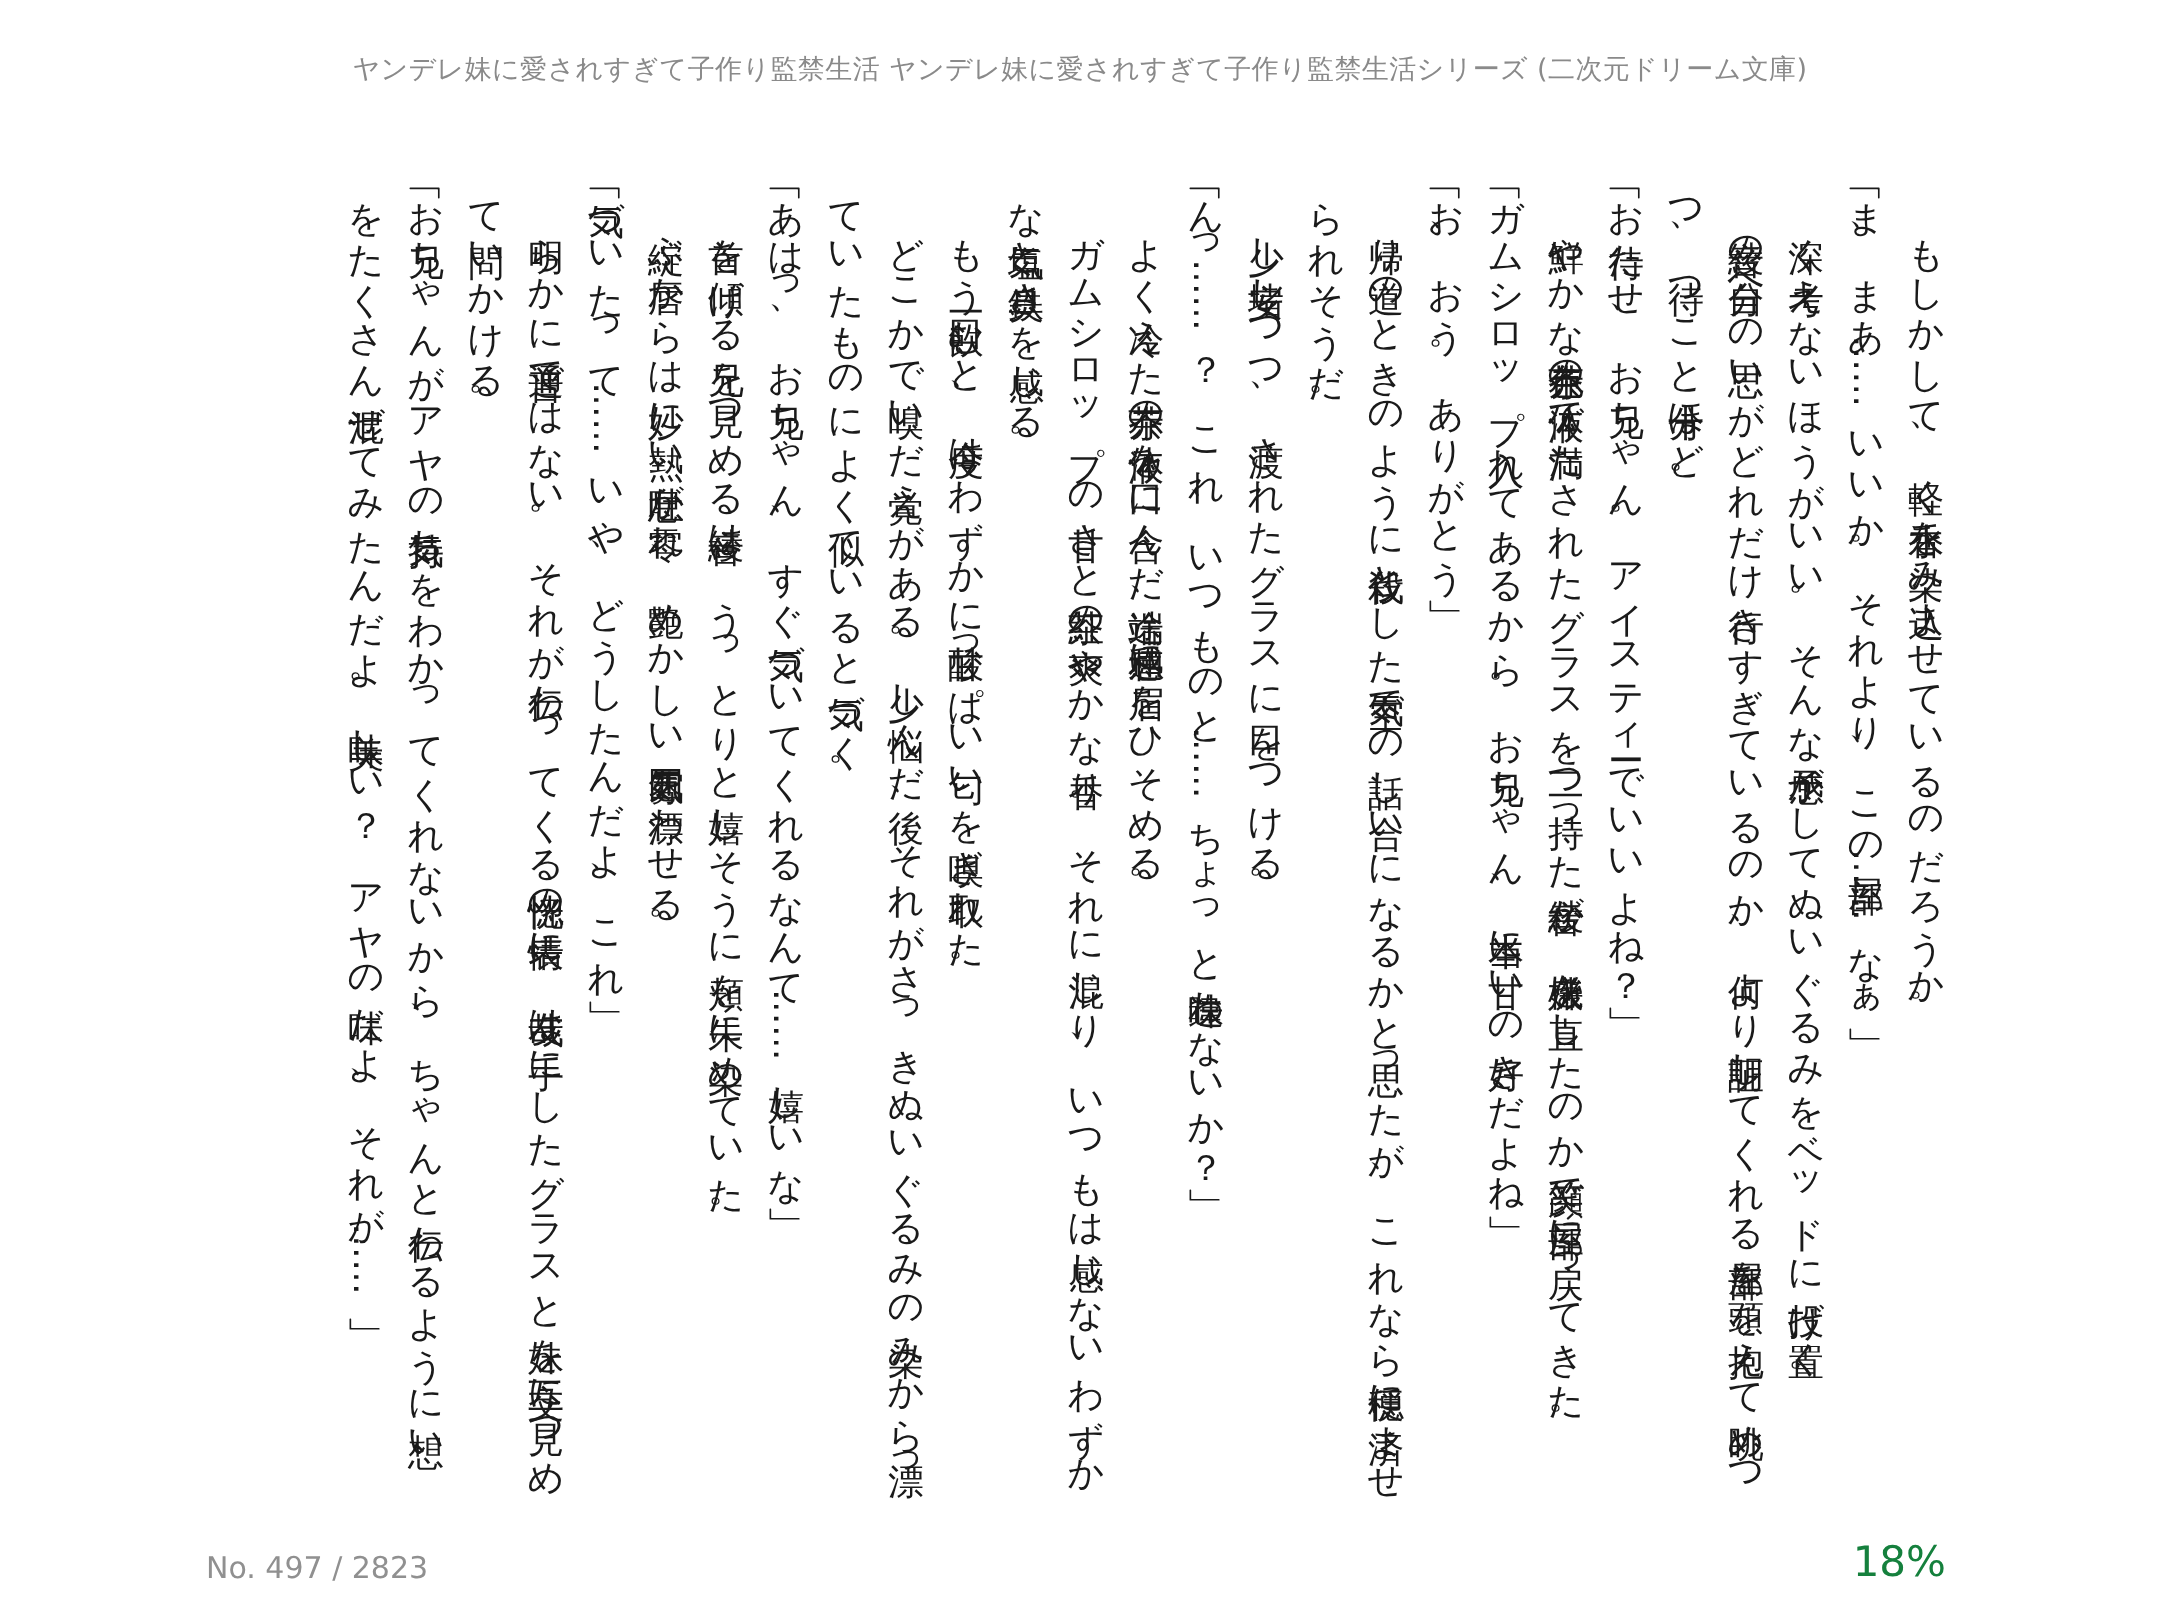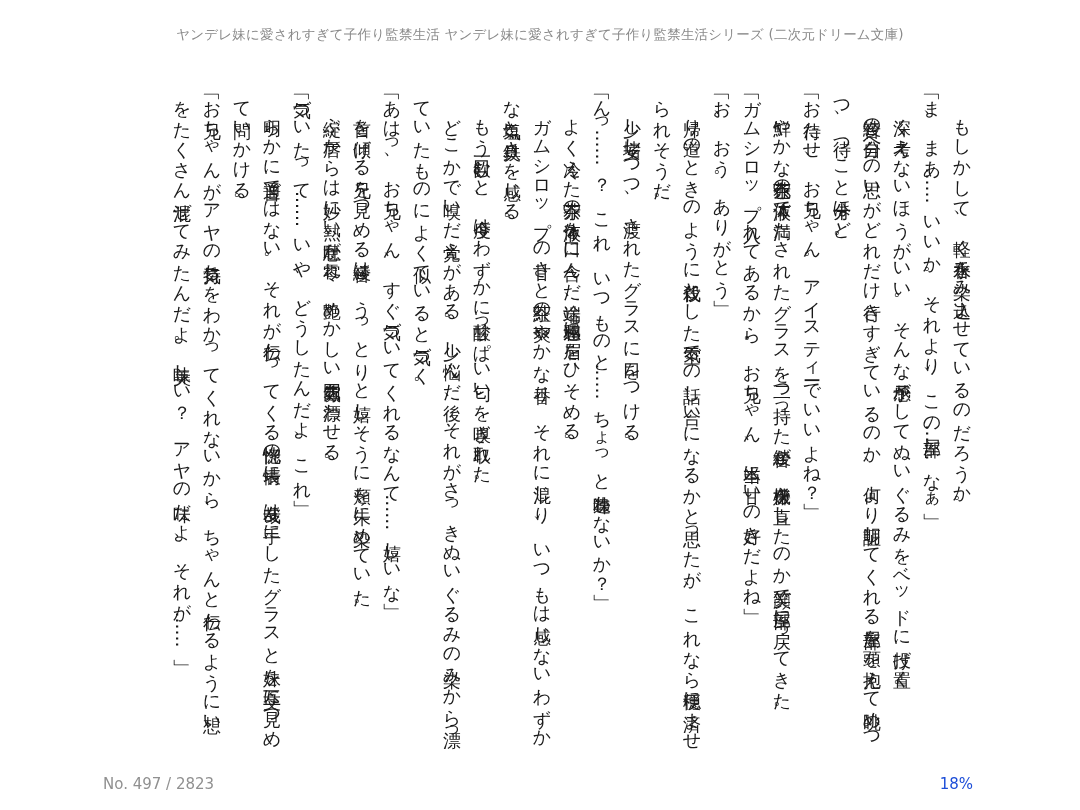--- a/index.html
+++ b/index.html
@@ -60,22 +60,22 @@
     left: 103px;
     bottom: 17px;
     font-size: 15px;
     color: #909090;
     margin-top: 16px;
   }
   .footer-right {
     position: absolute;
     right: 107px;
     bottom: 17px;
-    font-size: 15px;
-    color: #1d4ed8;
+    font-size: 21px;
+    color: #15803d;
   }
 </style>
 </head>
 <body>
 
 <div class="page">
 
   <div class="header">ヤンデレ妹に愛されすぎて子作り監禁生活 ヤンデレ妹に愛されすぎて子作り監禁生活シリーズ (二次元ドリーム文庫)</div>
 
   <div class="reading-area">

